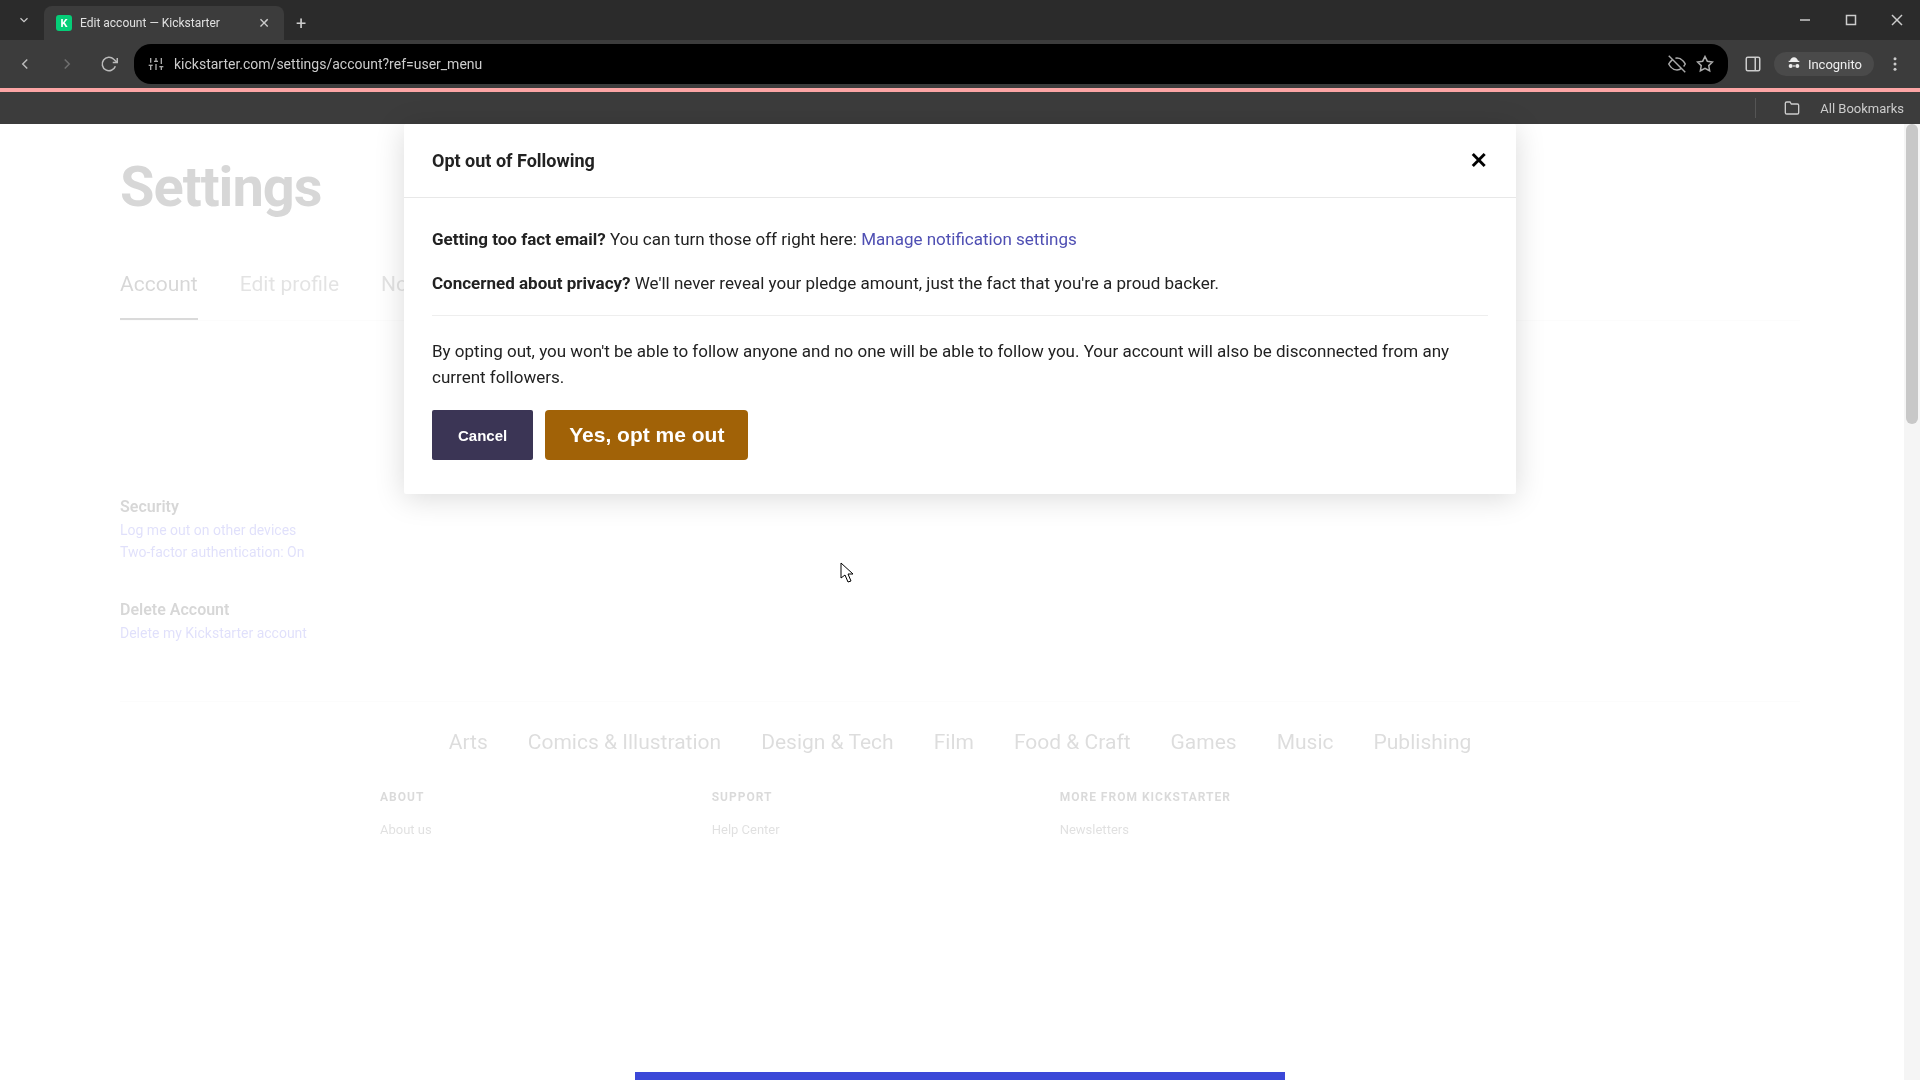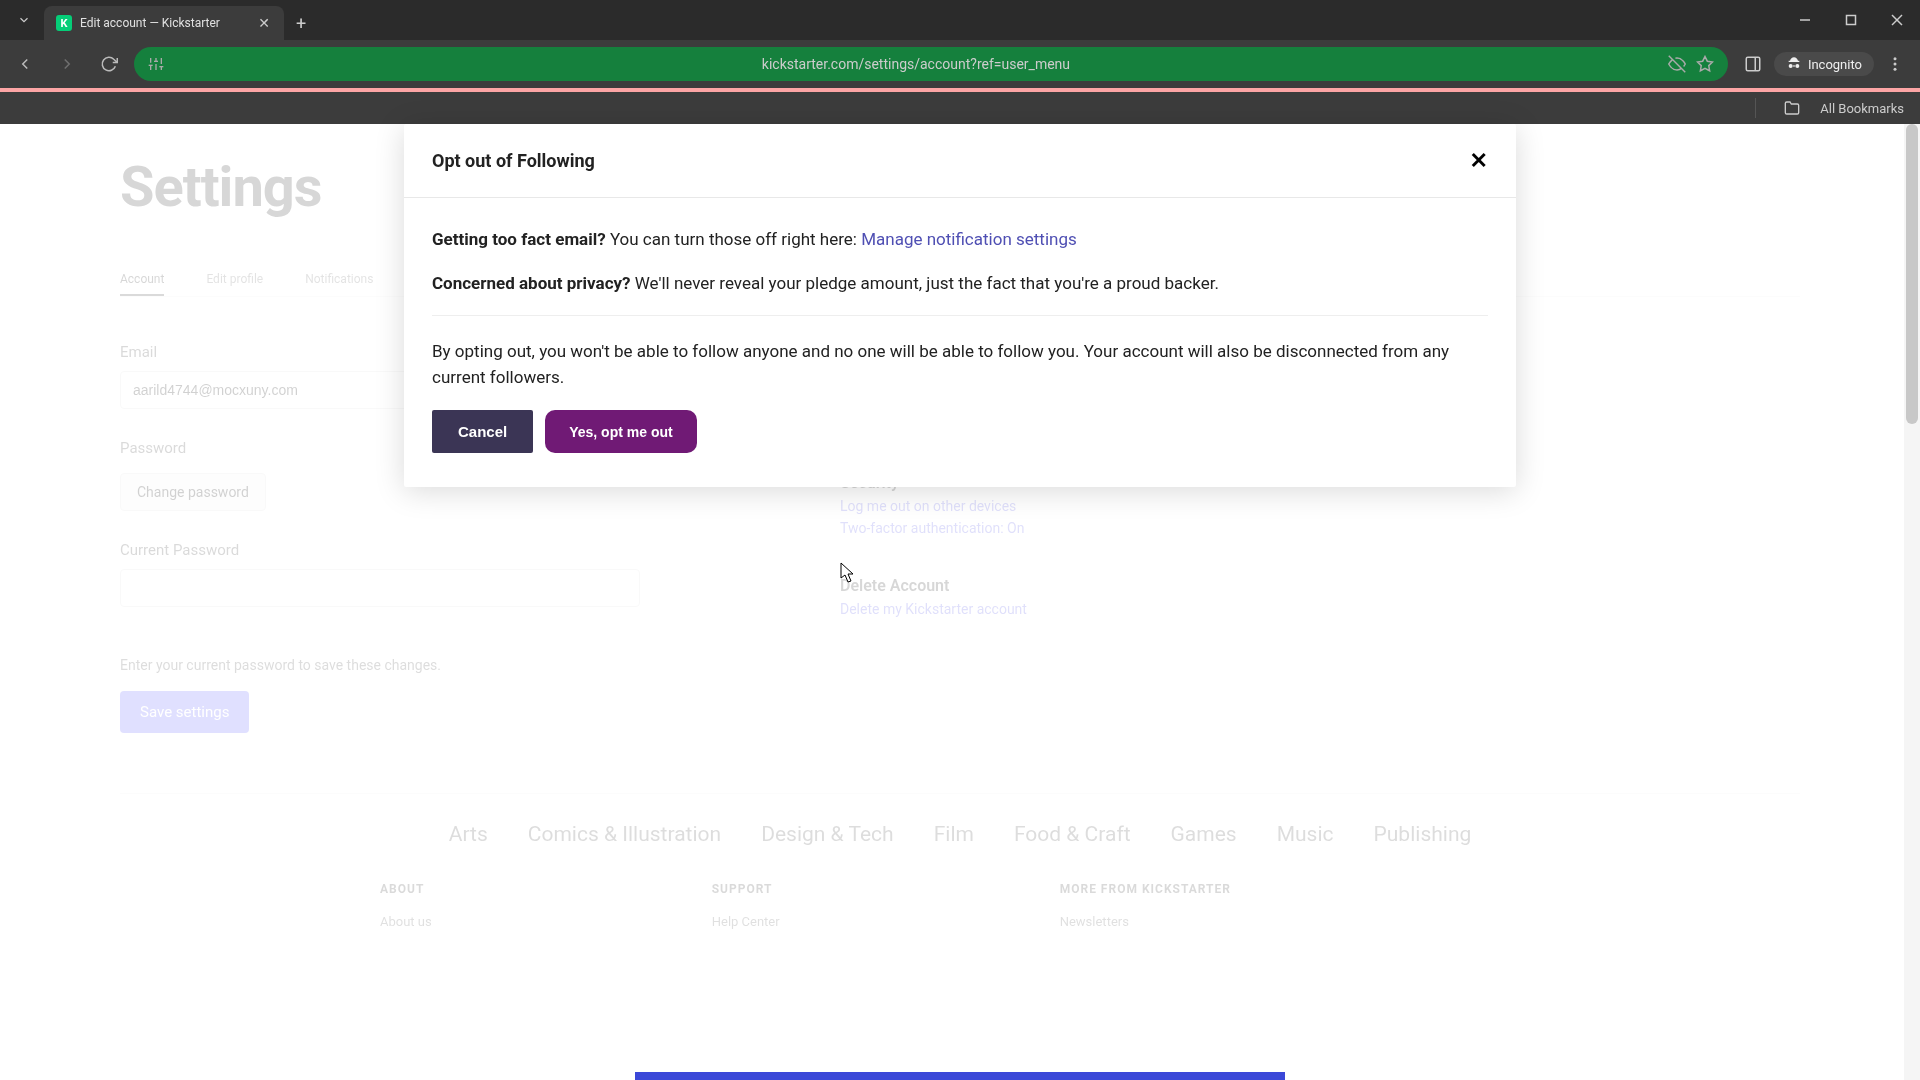--- a/index.html
+++ b/index.html
@@ -12,36 +12,36 @@
 .tab { background: #3c3c3c; height: 34px; border-radius: 8px 8px 0 0; display: flex; align-items: center; padding: 0 12px; gap: 8px; min-width: 240px; color: #e0e0e0; font-size: 12px; }
 .tab .favicon { width:16px; height:16px; background:#05ce78; border-radius:3px; display:flex; align-items:center; justify-content:center; font-size:11px; font-weight:bold; color:#fff;}
 .tab .tab-title { flex:1; white-space:nowrap; overflow:hidden; text-overflow:ellipsis; }
 .tab .tab-close { color:#ccc; cursor:pointer; font-size:14px; padding:2px;}
 .new-tab { color:#ccc; font-size:18px; padding:0 12px; cursor:pointer; height:34px; display:flex; align-items:center;}
 .win-controls { margin-left:auto; display:flex; }
 .win-btn { width:46px; height:40px; display:flex; align-items:center; justify-content:center; color:#ccc; cursor:pointer; }
 .addr-bar { height: 48px; background:#3c3c3c; display:flex; align-items:center; padding:0 8px; gap:8px; }
 .nav-btn { width:34px; height:34px; display:flex; align-items:center; justify-content:center; color:#bbb; border-radius:50%; cursor:pointer; }
 .nav-btn svg { width:18px; height:18px; }
-.url-box { flex:1; background:#15803d; height:34px; border-radius:17px; display:flex; align-items:center; padding:0 14px; gap:10px; color:#ccc; font-size:14px;text-align:center; }
+.url-box { flex:1; background:#000000; height:40px; border-radius:17px; display:flex; align-items:center; padding:0 14px; gap:10px; color:#ccc; font-size:14px; }
 .url-icon { color:#aaa; display:flex; }
 .url-text { flex:1; }
 .right-icons { display:flex; align-items:center; gap:4px; }
 .right-icon { width:34px; height:34px; display:flex; align-items:center; justify-content:center; color:#ccc; cursor:pointer; border-radius:50%;}
 .incog-pill { display:flex; align-items:center; gap:6px; background:#4a4a4a; border-radius:16px; padding:4px 12px; color:#eee; font-size:13px; }
 .bookmarks-bar { height:36px; background:#3c3c3c; border-top:4px solid #fca5a5; display:flex; align-items:center; justify-content:flex-end; padding:0 16px; color:#ccc; font-size:13px; gap:20px; }
 .bm-sep { height:20px; width:1px; background:#555; margin-right:8px;}
 
 
 .viewport { position:relative; height: calc(1080px - 40px - 48px - 36px); background:#fff; }
 .page { position:absolute; inset:0; padding: 30px 120px 0; }
 .page-overlay { position:absolute; inset:0; background:rgba(255,255,255,0.82); }
 .page h1 { font-size:56px; color:#222; font-weight:700; letter-spacing:-1px; }
 .tabs-row { display:flex; gap:42px; margin-top:52px; border-bottom:1px solid #eee; }
-.tabs-row .ptab { padding-bottom:8px; color:#666; font-size:12px; }
+.tabs-row .ptab { padding-bottom:22px; color:#666; font-size:21px; }
 .tabs-row .ptab.active { border-bottom:2px solid #333; color:#222; }
 .form-area { display:flex; margin-top:36px; gap:200px;}
 .left-col { flex:0 0 520px; }
 .right-col { flex:1; }
 .field-label { font-size:15px; color:#333; margin-top:10px; margin-bottom:10px;}
 .field-input { width:100%; border:1px solid #ddd; padding:10px 12px; font-size:14px; border-radius:4px; }
 .btn-grey { background:#f0f0f0; border:1px solid #ddd; padding:10px 16px; border-radius:4px; font-size:14px; margin-top:6px; display:inline-block;}
 .helper { font-size:14px; color:#444; margin-top:50px; }
 .btn-primary-sm { background:#5555ff; color:#fff; padding:12px 20px; border-radius:4px; font-size:15px; margin-top:18px; display:inline-block;}
 .side-h { font-size:16px; color:#222; font-weight:600; margin-top:20px;}
@@ -58,21 +58,21 @@
 .modal-header { display:flex; align-items:center; justify-content:space-between; padding:24px 28px; border-bottom:1px solid #e8e8e8; }
 .modal-title { font-size:18px; font-weight:700; color:#222; }
 .modal-close { font-size:22px; color:#000; cursor:pointer; font-weight:bold; }
 .modal-body { padding:28px 28px 34px; font-size:17px; color:#222; line-height:1.55; }
 .modal-body p { margin-bottom:18px; }
 .modal-body strong { font-weight:700; }
 .modal-body a { color:#4f4fb3; text-decoration:none; }
 .modal-body hr { border:none; border-top:1px solid #eee; margin:18px 0 22px; }
 .modal-actions { display:flex; gap:12px; margin-top:20px; }
 .btn-cancel { background:#3b3555; color:#fff; padding:13px 26px; font-size:15px; font-weight:600; border:none; cursor:pointer; border-radius:2px;}
-.btn-confirm { background:#701a75; color:#fff; padding:13px 24px; font-size:14px; font-weight:600; border:none; cursor:pointer; border-radius:10px;}
+.btn-confirm { background:#a16207; color:#fff; padding:13px 24px; font-size:21px; font-weight:600; border:none; cursor:pointer; border-radius:4px;}
 
 .cursor { position:absolute; pointer-events:none; }
 
 
 .cookie-bar { position:absolute; bottom:0; left:50%; transform:translateX(-50%); width:650px; height:8px; background:#3b48d8; }
 </style>
 </head>
 <body>
 
 <div class="browser-chrome">
@@ -188,30 +188,20 @@
 <div class="viewport">
 
   <div class="page">
     <h1>Settings</h1>
     <div class="tabs-row">
       <div class="ptab active">Account</div>
       <div class="ptab">Edit profile</div>
       <div class="ptab">Notifications</div>
     </div>
     <div class="form-area">
-      <div class="left-col">
-        <div class="field-label">Email</div>
-        <input class="field-input" value="aarild4744@mocxuny.com" style="">
-        <div class="field-label" style="margin-top:30px">Password</div>
-        <span class="btn-grey">Change password</span>
-        <div class="field-label" style="margin-top:30px">Current Password</div>
-        <input class="field-input" type="password" style="">
-        <div class="helper">Enter your current password to save these changes.</div>
-        <span class="btn-primary-sm">Save settings</span>
-      </div>
       <div class="right-col">
         <div style="height:120px"></div>
         <div class="side-h">Security</div>
         <span class="side-link">Log me out on other devices</span>
         <span class="side-link">Two-factor authentication: On</span>
         <div class="side-h" style="margin-top:40px">Delete Account</div>
         <span class="side-link">Delete my Kickstarter account</span>
       </div>
     </div>
     <div class="footer-cats">

